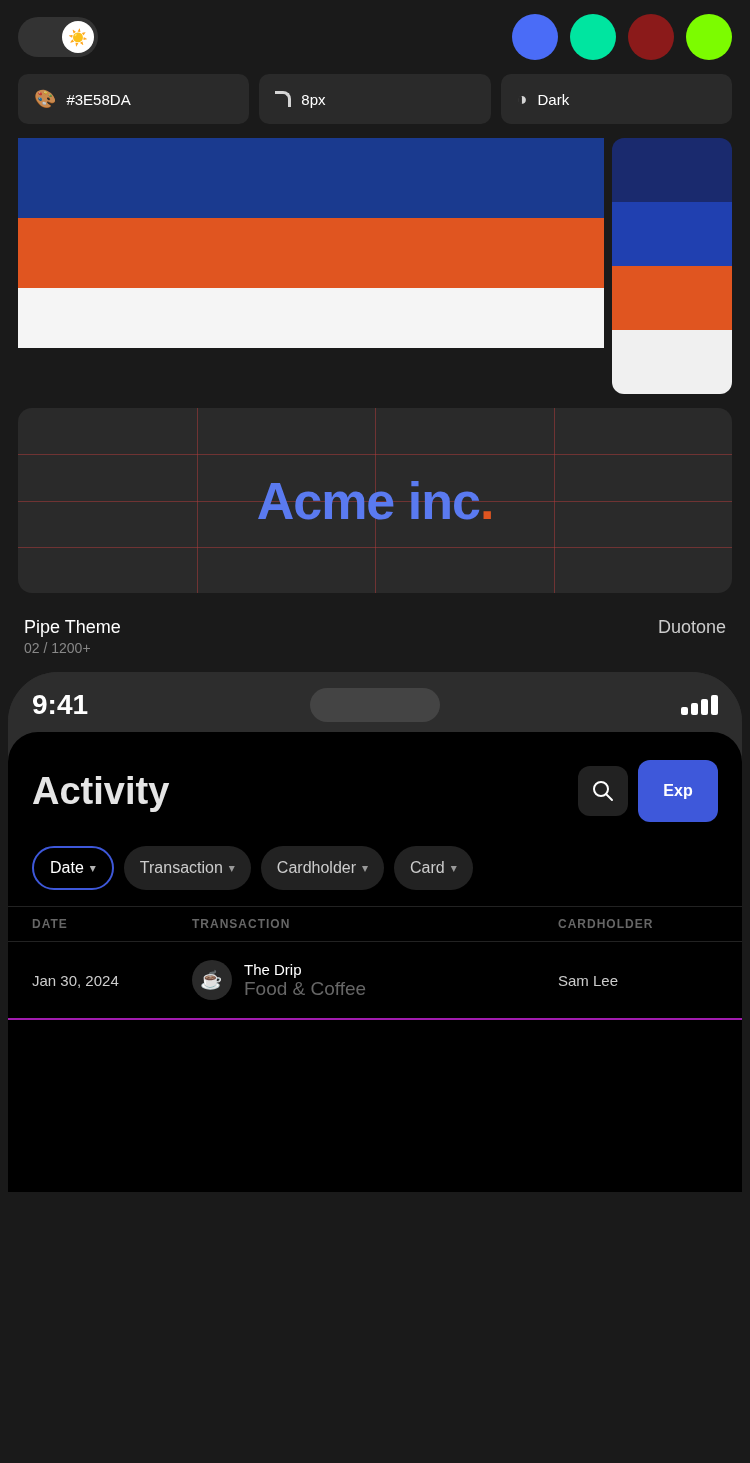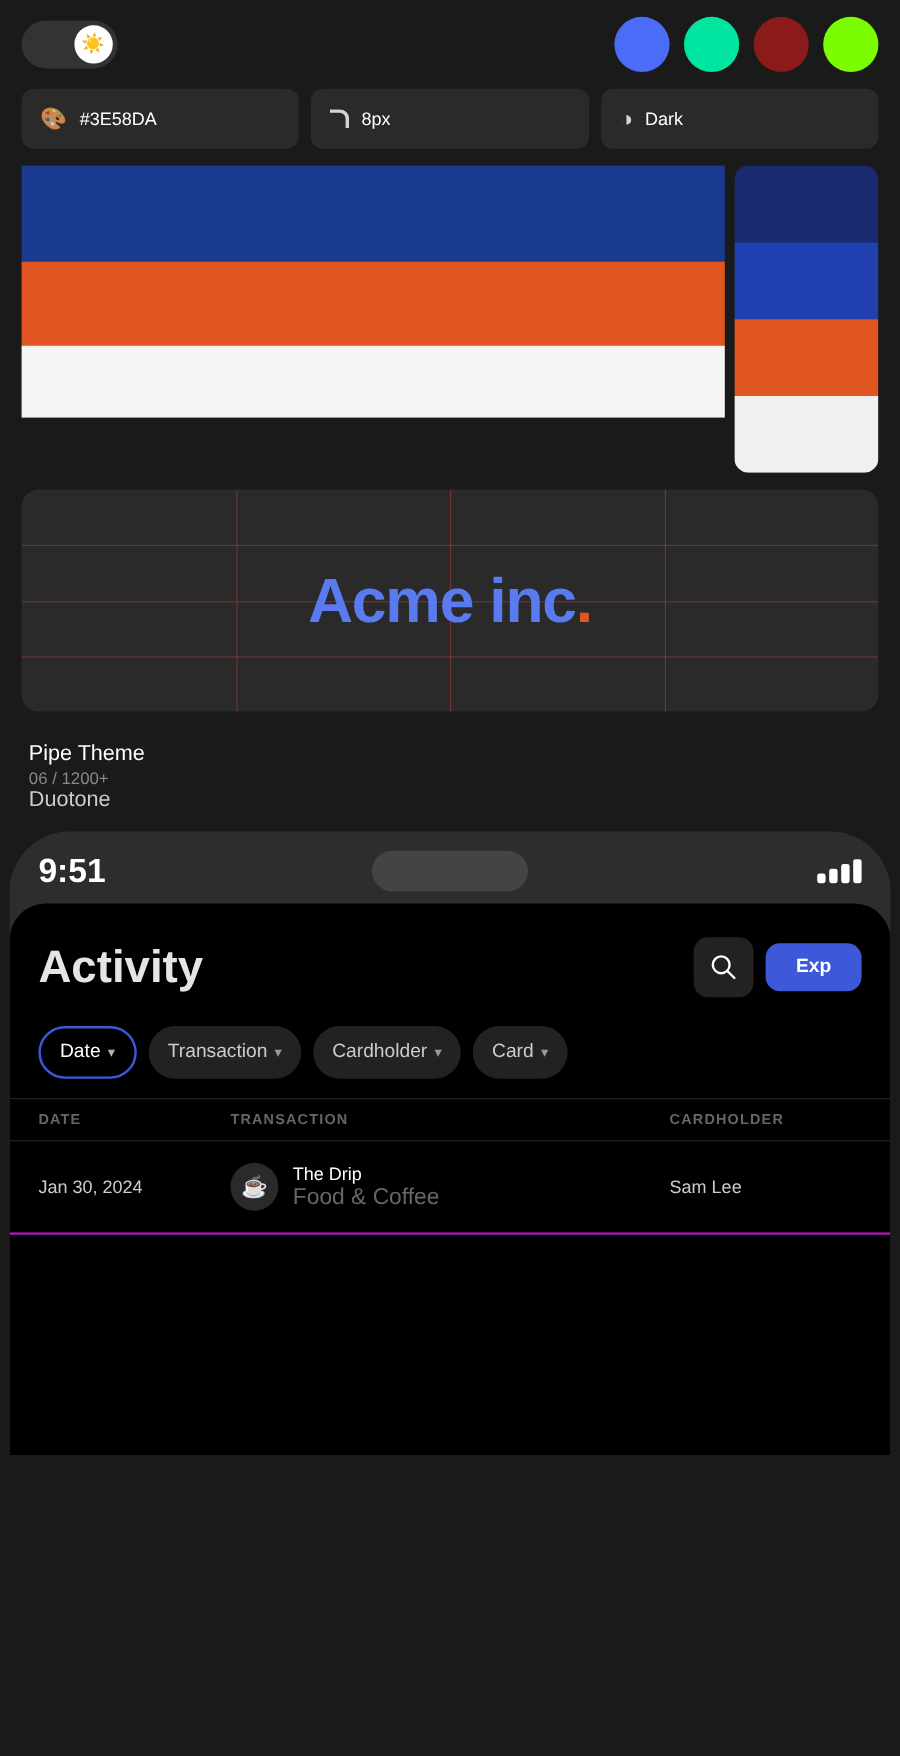--- a/index.html
+++ b/index.html
@@ -228,21 +228,20 @@
       color: #e05520;
     }
 
     
     .pipe-theme-row {
       display: flex;
       justify-content: space-between;
       align-items: flex-start;
       padding: 10px 24px 16px;
       color: #fff;
-      flex-direction: column;
     }
     .pipe-theme-left .pipe-theme-name {
       font-size: 18px;
       font-weight: 500;
       color: #fff;
     }
     .pipe-theme-left .pipe-theme-count {
       font-size: 14px;
       color: #888;
       margin-top: 2px;
@@ -325,21 +324,21 @@
       width: 50px;
       height: 50px;
       background: #222;
       border-radius: 12px;
       display: flex;
       align-items: center;
       justify-content: center;
       cursor: pointer;
     }
     .export-btn {
-      height: 40px;
+      height: 62px;
       padding: 0 20px;
       background: #3e58da;
       border-radius: 12px;
       display: flex;
       align-items: center;
       justify-content: center;
       color: #fff;
       font-size: 16px;
       font-weight: 600;
       cursor: pointer;
@@ -512,29 +511,29 @@
     <div class="grid-line-v" style="left:75%;"></div>
   </div>
   <div class="acme-title">
     <span>Acme inc</span><span class="acme-dot">.</span>
   </div>
 </div>
 
 <div class="pipe-theme-row">
   <div class="pipe-theme-left">
     <div class="pipe-theme-name">Pipe Theme</div>
-    <div class="pipe-theme-count">06 / 1200+</div>
+    <div class="pipe-theme-count">02 / 1200+</div>
   </div>
   <div class="pipe-theme-right">Duotone</div>
 </div>
 
 <div class="phone-mockup">
 
   <div class="phone-status-bar">
-    <div class="status-time">9:51</div>
+    <div class="status-time">9:41</div>
     <div class="status-pill"></div>
     <div class="status-signal">
       <div class="signal-bars">
         <div class="signal-bar" style="height:8px;"></div>
         <div class="signal-bar" style="height:12px;"></div>
         <div class="signal-bar" style="height:16px;"></div>
         <div class="signal-bar" style="height:20px;"></div>
       </div>
     </div>
   </div>

